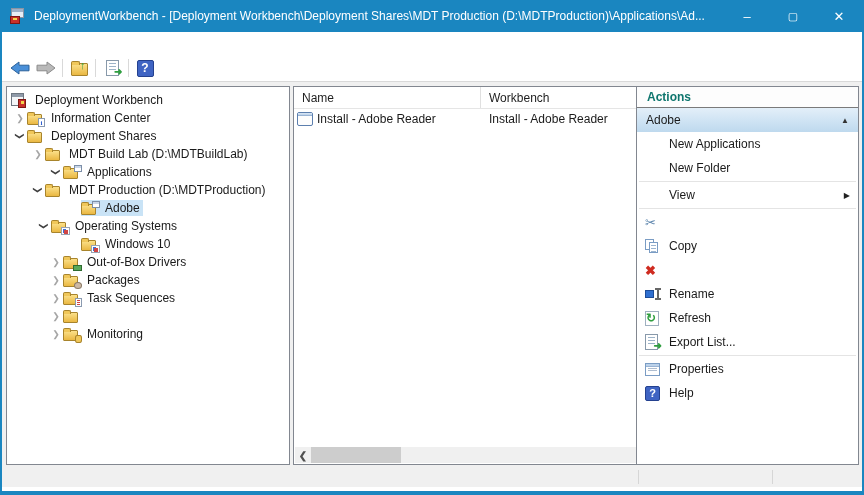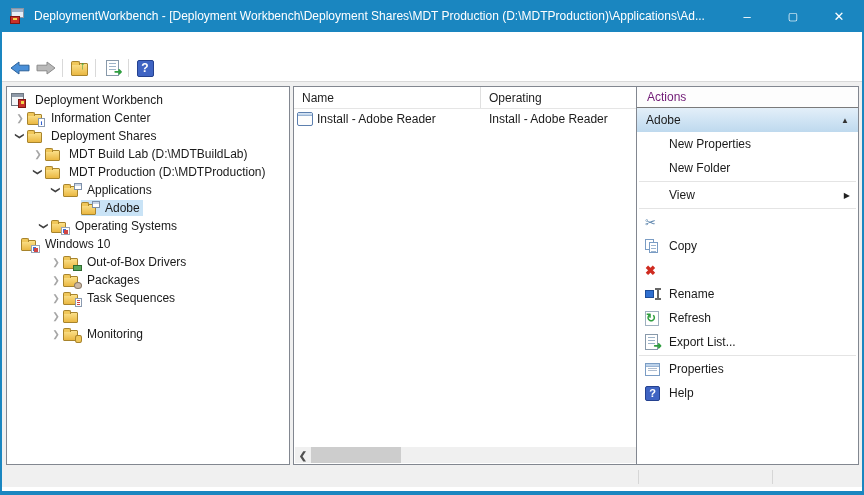--- a/index.html
+++ b/index.html
@@ -110,21 +110,21 @@
     border-radius:2px; margin-right:4px; position:relative; flex:0 0 auto; }
   .win-icon i { display:block; height:3px; background:linear-gradient(#dce8f6,#b8cfe8);
     border-bottom:1px solid #9ab4d4; }
   .hscroll { position:absolute; left:1px; right:1px; bottom:1px; height:16px; background:#f0f0f0;
     display:flex; align-items:center; }
   .hs-arrow { width:16px; text-align:center; color:#505050; font-size:10px; font-weight:bold; }
   .hs-thumb { width:90px; height:16px; background:#cdcdcd; }
 
   
   .actions-header { height:21px; border-bottom:1px solid #7a7a7a; display:flex; align-items:center;
-    padding-left:10px; font-size:12px; font-weight:normal; color:#701a75; background:#fdfdfd; }
+    padding-left:10px; font-size:12px; font-weight:bold; color:#0f766e; background:#fdfdfd; }
   .group-header { height:24px; background:linear-gradient(#e3eff9,#bed9ee);
     display:flex; align-items:center; padding:0 9px; font-size:12px; color:#1a1a1a; }
   .group-header .grp-label { flex:1; }
   .grp-arrow { font-size:8px; color:#333; }
   .action-item { height:24px; display:flex; align-items:center; padding:0 8px; font-size:12px;
     color:#1a1a1a; }
   .ai-icon { width:24px; flex:0 0 auto; display:flex; align-items:center; justify-content:flex-start; }
   .ai-label { flex:1; }
   .ai-sub { font-size:8px; color:#222; }
   .action-sep { height:1px; background:#e4e4e4; margin:1px 2px; }
@@ -260,37 +260,37 @@
         </div>
 
         <div class="tree-row" style="padding-left:24px">
           <span class="expander col">❯</span>
           <span class="ticon">
               <span class="fold"></span>
             </span>
           <span class="tlabel">MDT Build Lab (D:\MDTBuildLab)</span>
         </div>
 
+        <div class="tree-row" style="padding-left:42px">
+          <span class="expander exp">❯</span>
+          <span class="ticon">
+              <span class="fold"></span>
+              <span class="badge app">
+                <i></i>
+              </span>
+            </span>
+          <span class="tlabel">Applications</span>
+        </div>
+
         <div class="tree-row" style="padding-left:24px">
           <span class="expander exp">❯</span>
           <span class="ticon">
               <span class="fold"></span>
             </span>
           <span class="tlabel">MDT Production (D:\MDTProduction)</span>
-        </div>
-
-        <div class="tree-row" style="padding-left:42px">
-          <span class="expander exp">❯</span>
-          <span class="ticon">
-              <span class="fold"></span>
-              <span class="badge app">
-                <i></i>
-              </span>
-            </span>
-          <span class="tlabel">Applications</span>
         </div>
 
         <div class="tree-row selected" style="padding-left:60px">
           <span class="expander none">❯</span>
           <span class="sel-wrap">
             <span class="ticon">
                 <span class="fold"></span>
                 <span class="badge app">
                   <i></i>
                 </span>
@@ -304,21 +304,21 @@
           <span class="ticon">
               <span class="fold"></span>
               <span class="badge os">
                 <i></i>
                 <b></b>
               </span>
             </span>
           <span class="tlabel">Operating Systems</span>
         </div>
 
-        <div class="tree-row" style="">
+        <div class="tree-row" style="padding-left:60px">
           <span class="expander none">❯</span>
           <span class="ticon">
               <span class="fold"></span>
               <span class="badge os">
                 <i></i>
                 <b></b>
               </span>
             </span>
           <span class="tlabel">Windows 10</span>
         </div>
@@ -369,21 +369,21 @@
             </span>
           <span class="tlabel">Monitoring</span>
         </div>
 
       </div>
     </div>
 
     <div class="pane list">
       <div class="list-header">
         <span class="col-name">Name</span>
-        <span class="col-short">Operating</span>
+        <span class="col-short">Workbench</span>
       </div>
       <div class="list-row">
         <span class="lr-name">
           <span class="win-icon">
               <i></i>
             </span>
           <span>Install - Adobe Reader</span>
         </span>
         <span class="lr-short">Install - Adobe Reader</span>
       </div>
@@ -398,21 +398,21 @@
     <div class="pane actions">
       <div class="actions-header">Actions</div>
 
       <div class="group-header">
         <span class="grp-label">Adobe</span>
         <span class="grp-arrow">▲</span>
       </div>
 
       <div class="action-item">
         <span class="ai-icon"></span>
-        <span class="ai-label">New Properties</span>
+        <span class="ai-label">New Applications</span>
       </div>
       <div class="action-item">
         <span class="ai-icon"></span>
         <span class="ai-label">New Folder</span>
       </div>
       <div class="action-sep"></div>
       <div class="action-item">
         <span class="ai-icon"></span>
         <span class="ai-label">View</span>
         <span class="ai-sub">▶</span>

